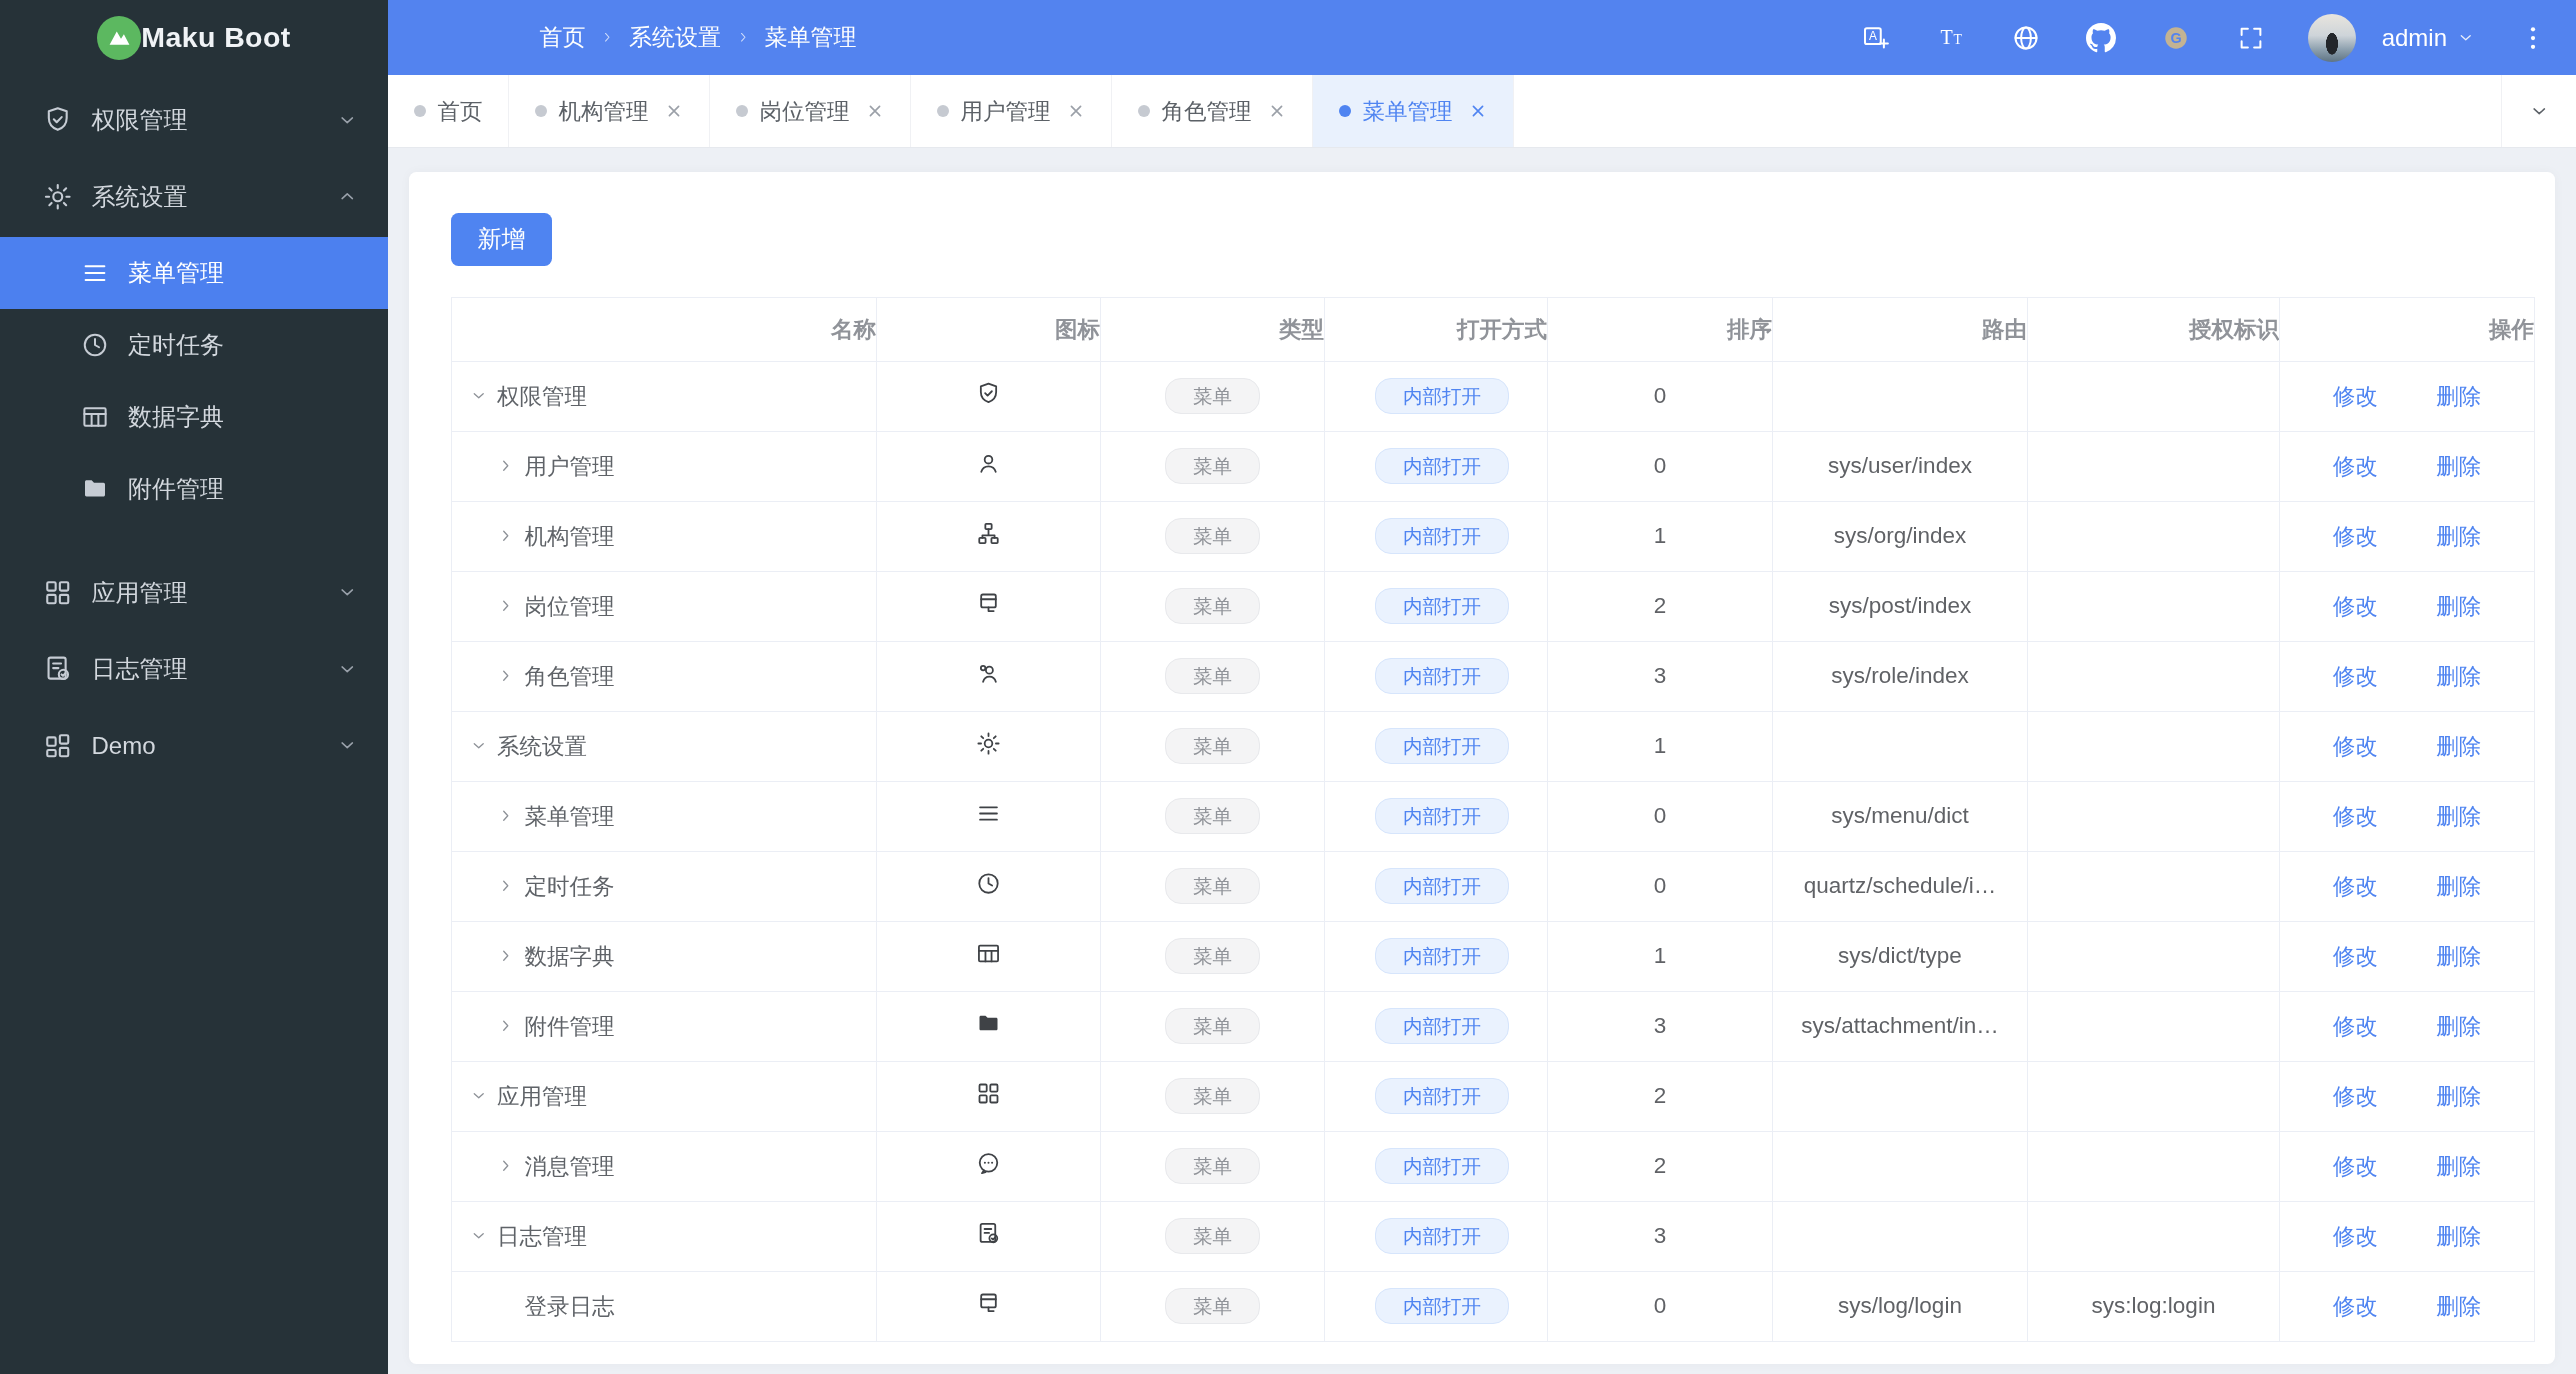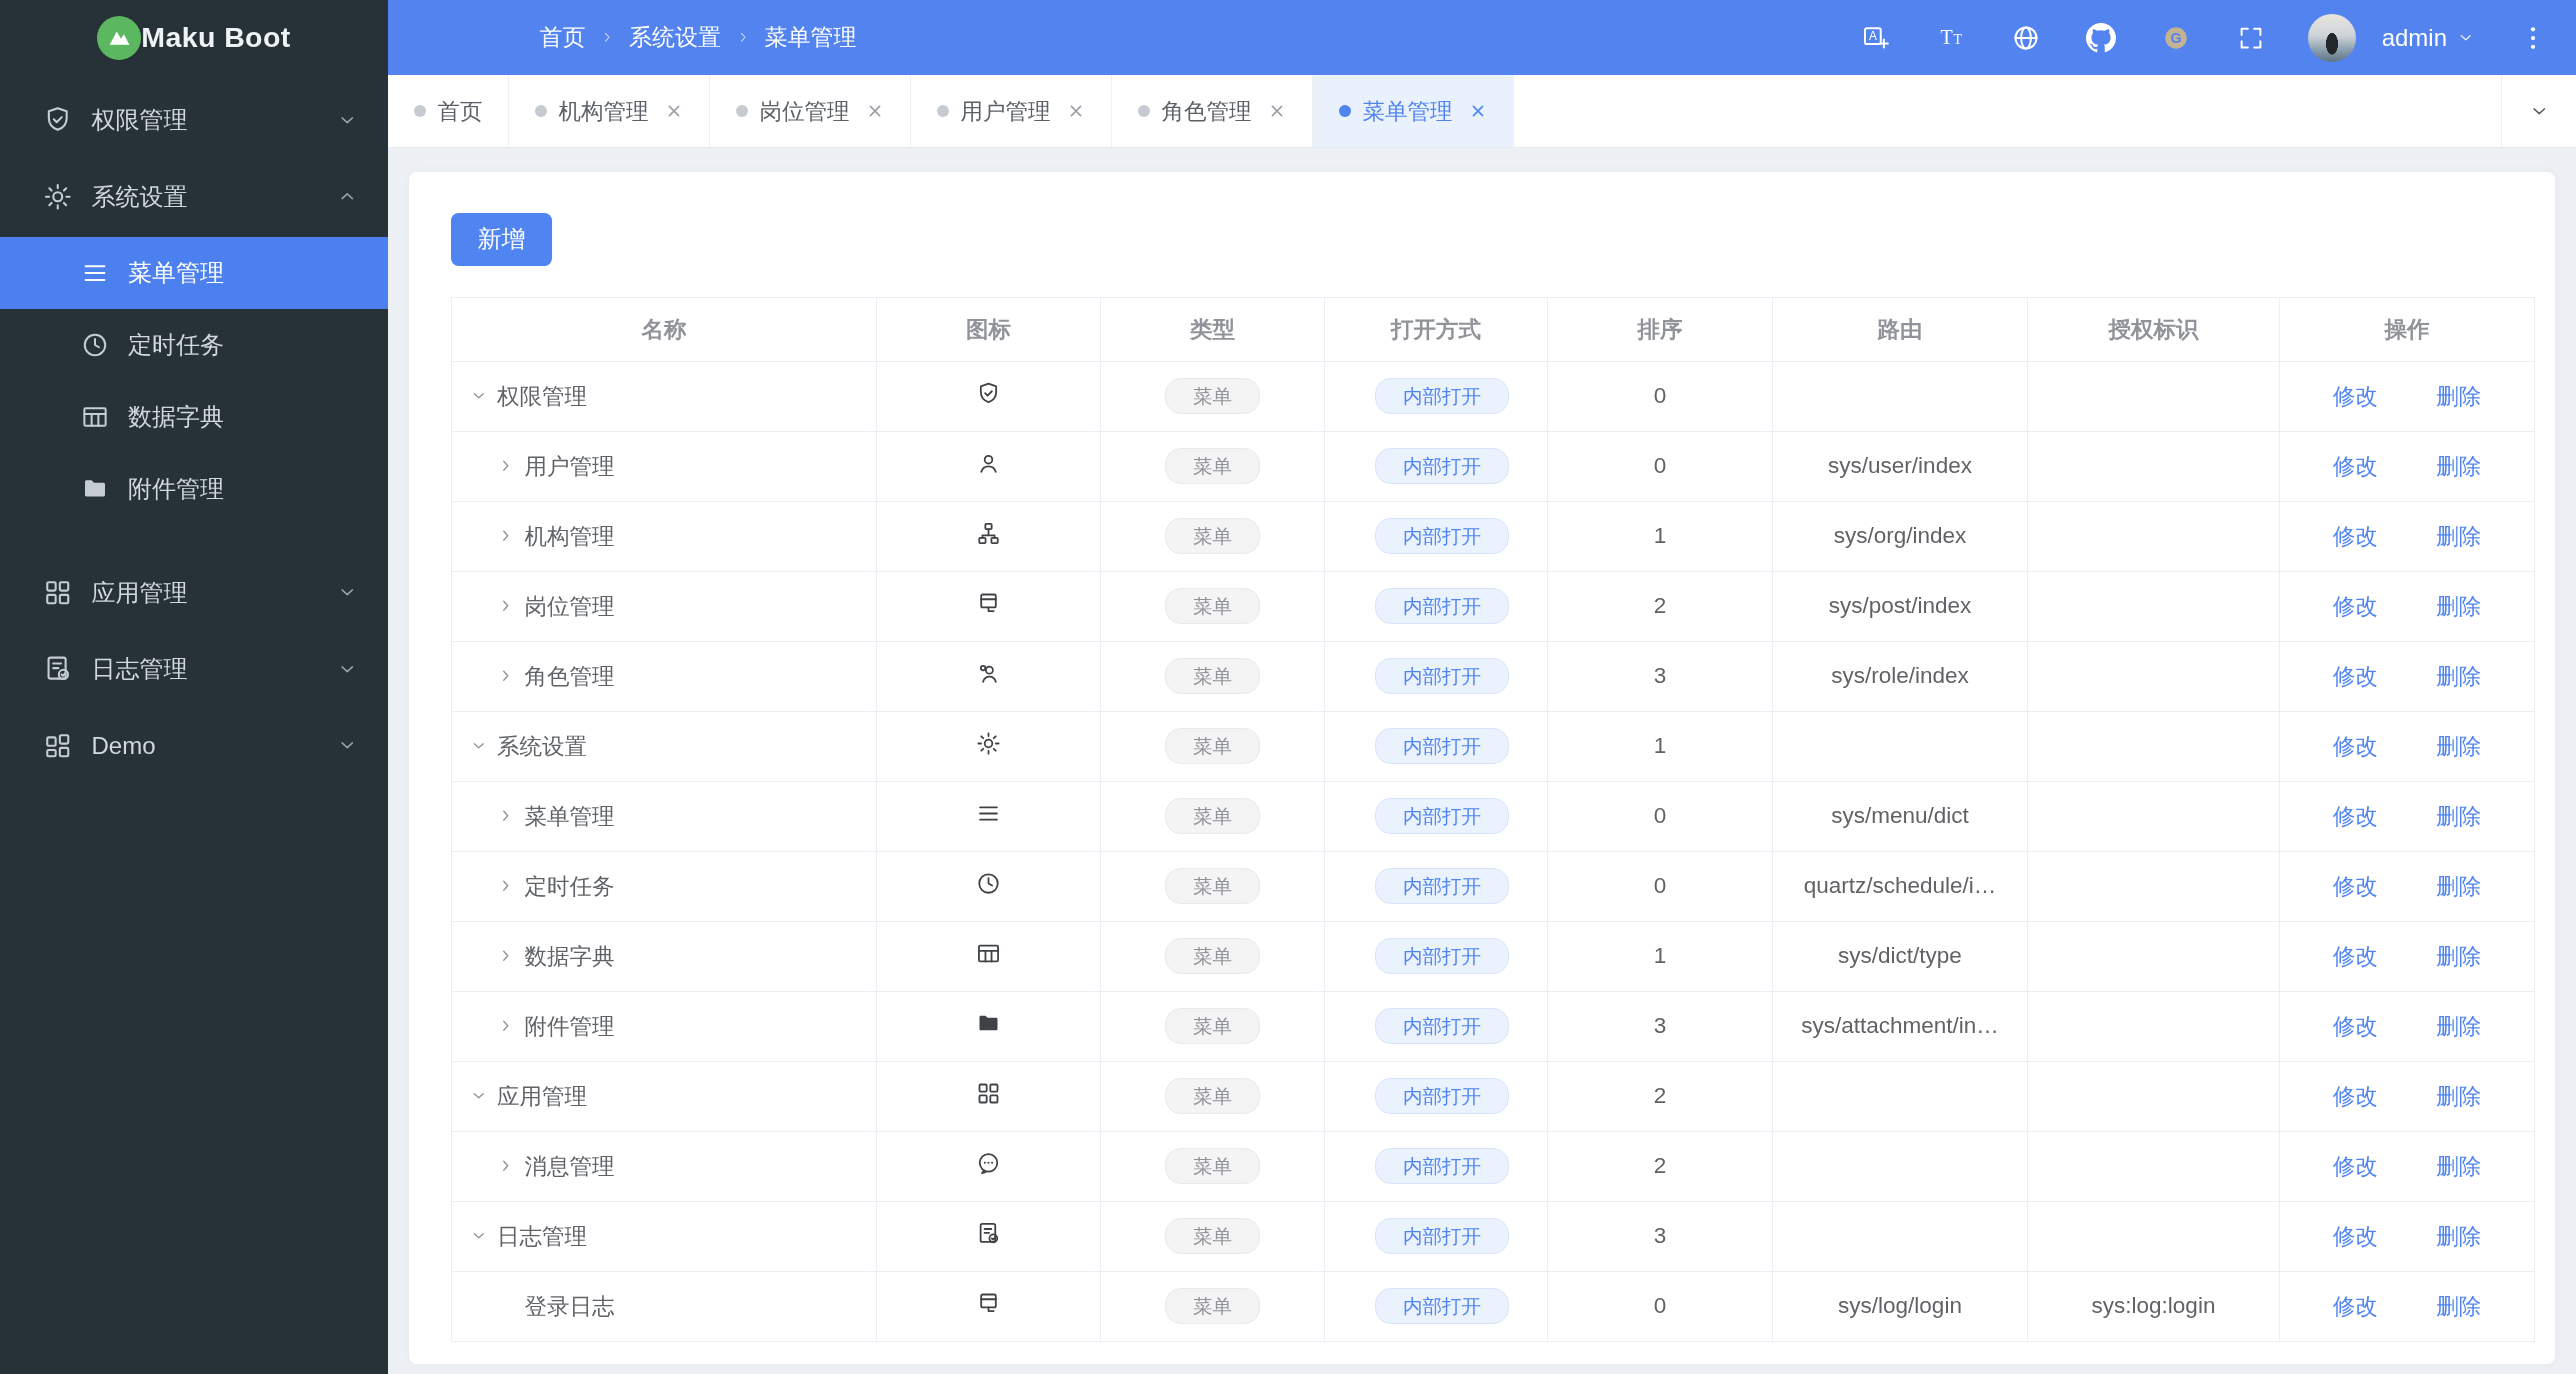--- a/index.html
+++ b/index.html
@@ -63,21 +63,21 @@
   .tabs-dropdown .hicon{width:22.5px;height:22.5px;}
 
   
   .content{position:absolute;top:149px;left:0;right:0;bottom:0;background:var(--content-bg);}
   .card{position:absolute;left:21px;right:21px;top:22.5px;bottom:10.5px;background:#fff;border-radius:7.5px;
         box-shadow:0 0 10.5px rgba(31,45,61,.04);}
   .btn-add{position:absolute;left:42px;top:41px;width:101px;height:53px;background:var(--accent);color:#fff;
         font-size:24px;border:none;border-radius:7.5px;cursor:pointer;font-family:inherit;}
   table{position:absolute;left:42px;top:125px;width:2082px;border-collapse:collapse;table-layout:fixed;}
   th,td{border:0.8px solid var(--border);overflow:hidden;}
-  th{height:64px;font-size:22.5px;color:#909399;font-weight:bold;text-align:center;}
+  th{height:64px;font-size:22.5px;color:#909399;font-weight:bold;text-align:right;}
   td{height:70px;font-size:22.5px;color:#606266;text-align:center;white-space:nowrap;}
   .name-wrap{display:flex;align-items:center;text-align:left;}
   .tree-arrow{width:28.5px;height:22.5px;color:#8d9197;flex:none;display:flex;align-items:center;}
   .tree-arrow svg{width:19.5px;height:19.5px;}
   .row-name{font-size:22.5px;color:#5f6368;}
   .row-icon{display:inline-block;width:27px;height:27px;color:#3f4246;}
   .badge{display:inline-block;font-size:19.5px;padding:6px 27px;border-radius:16px;line-height:1.15;}
   .badge-gray{background:var(--badge-gray-bg);color:var(--badge-gray-text);border:0.8px solid #e8e9ec;}
   .badge-blue{background:var(--badge-blue-bg);color:var(--accent);border:0.8px solid #d6e5fc;margin-left:12px;}
   .op-link{color:var(--accent);margin:0 26px;cursor:pointer;text-decoration:none;font-size:22.5px;}

